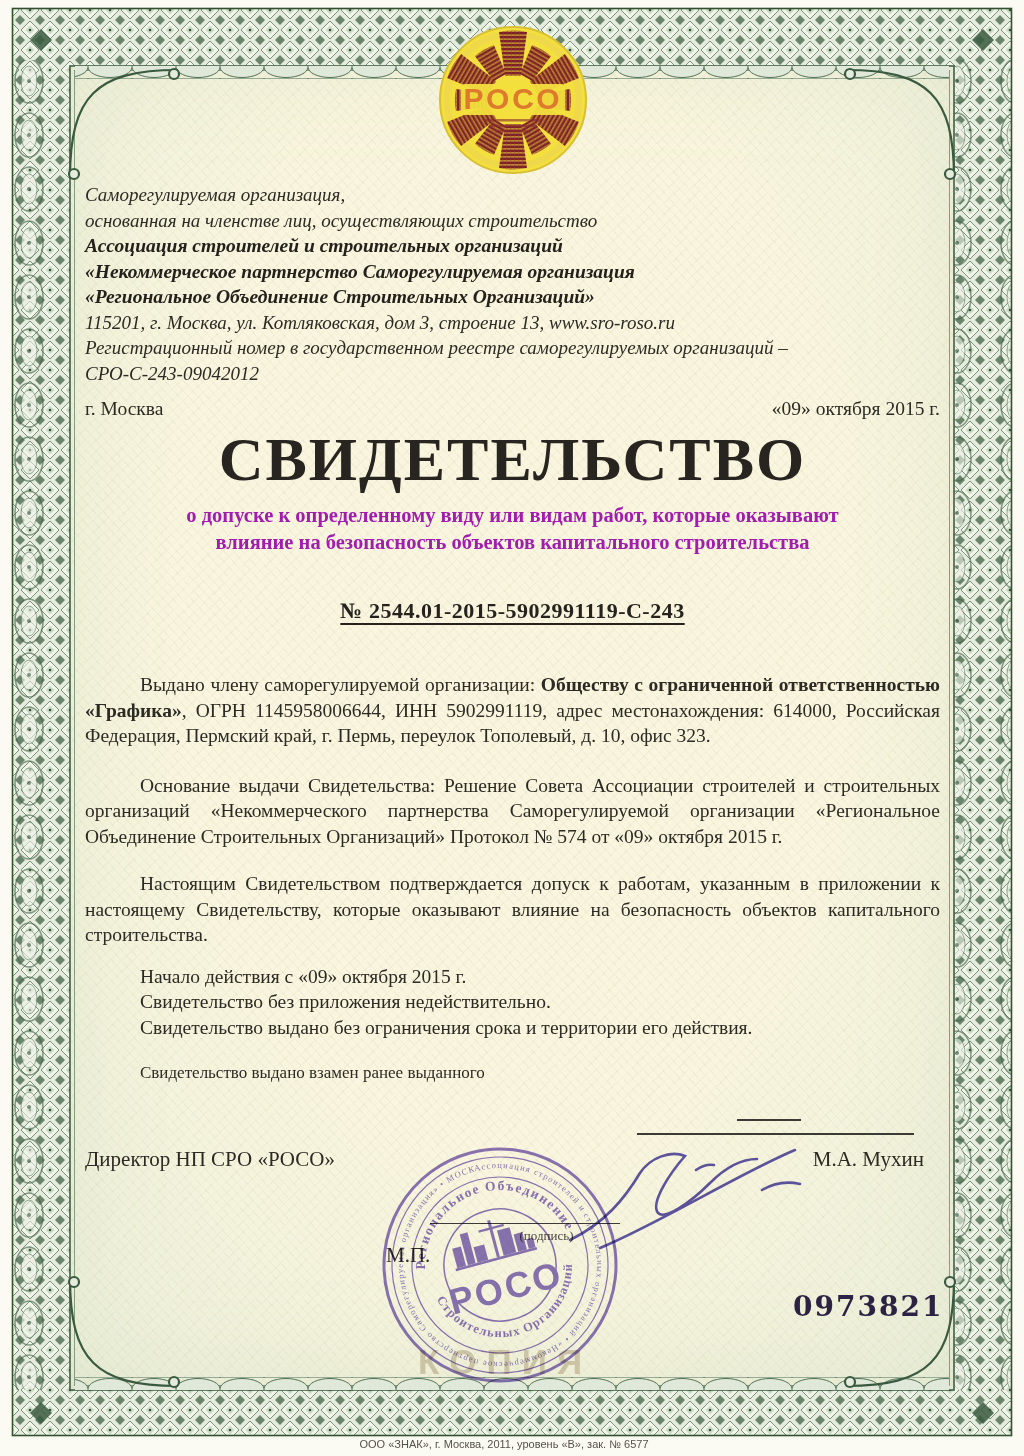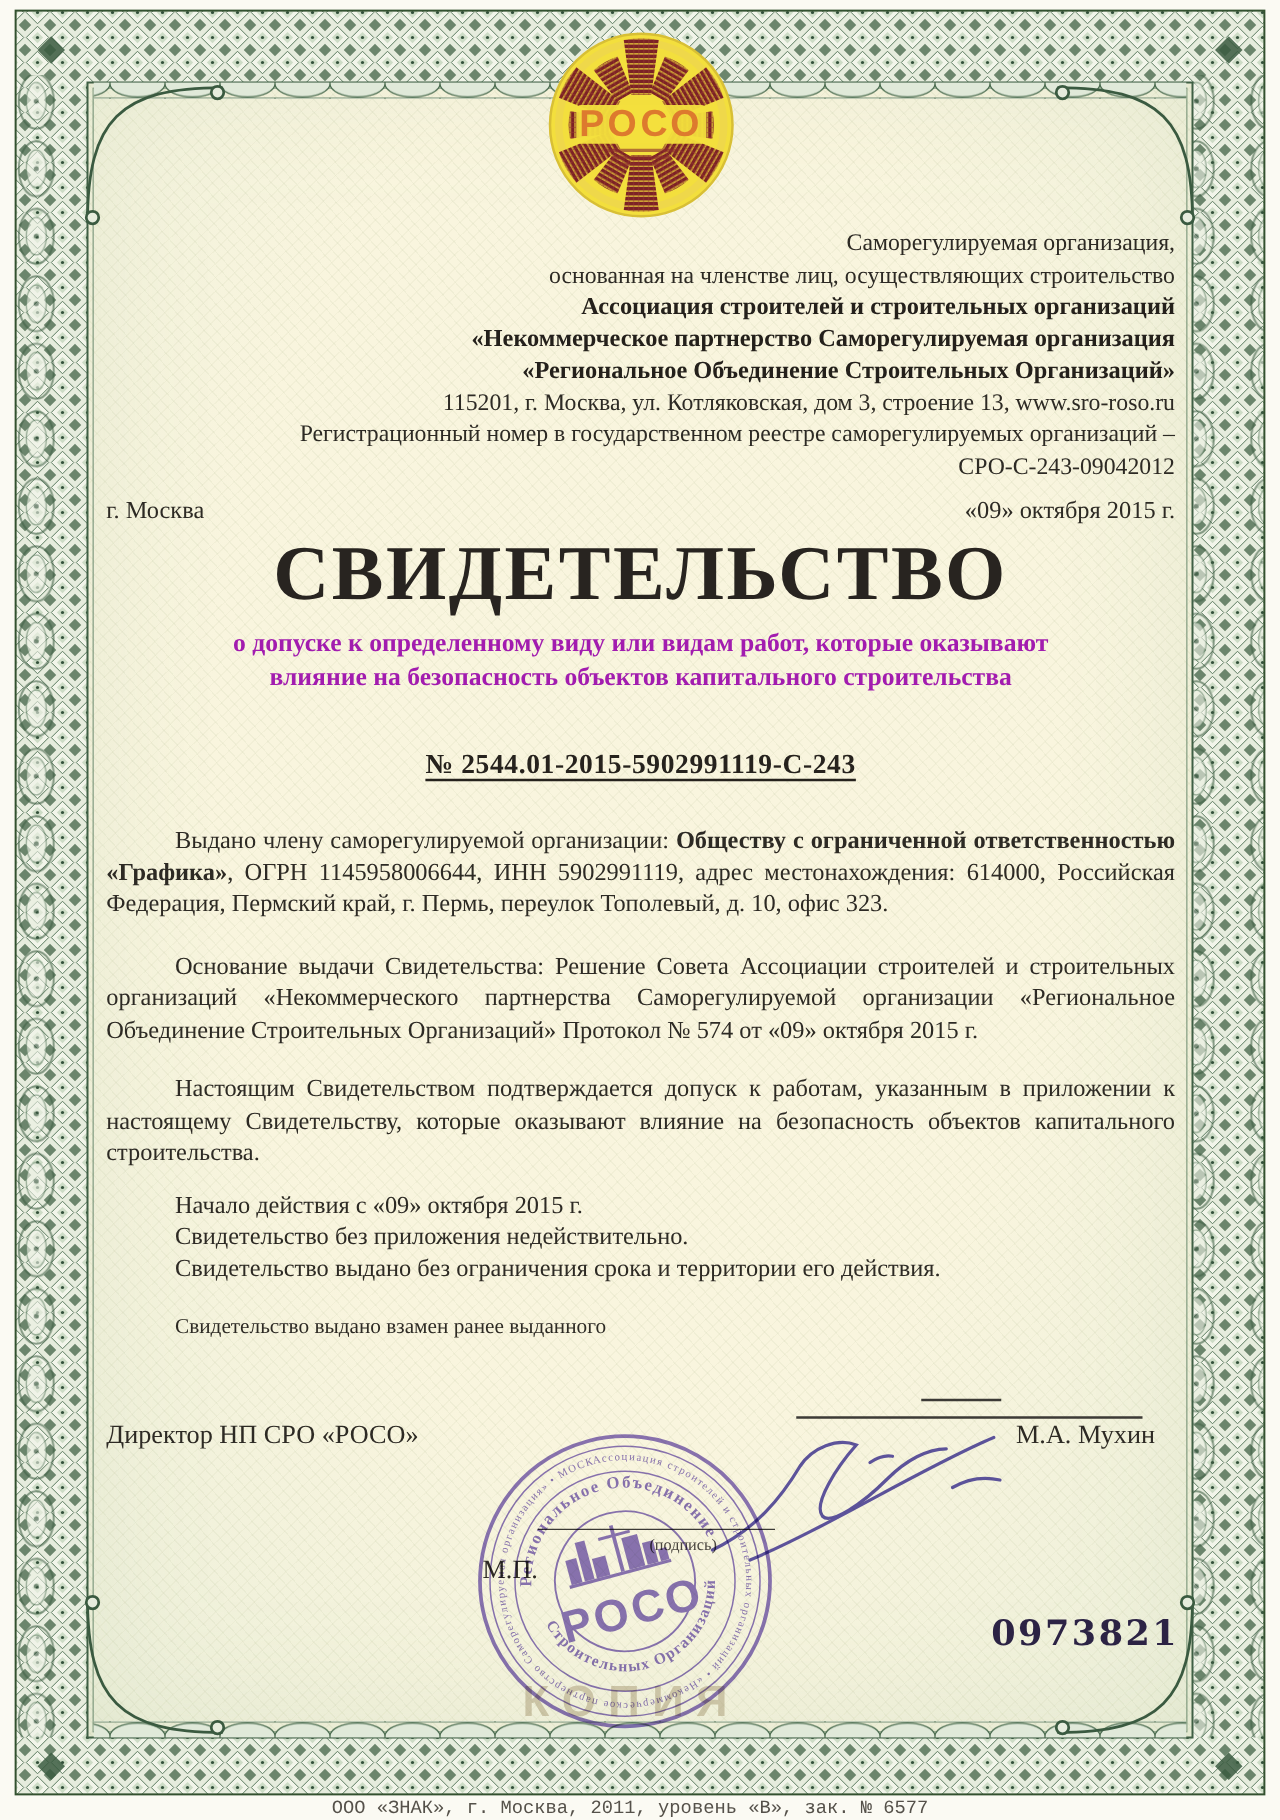--- a/index.html
+++ b/index.html
@@ -7,47 +7,47 @@
         font-family:"Liberation Serif", serif;color:#2d2a24;}
   .paper{position:absolute;left:12px;top:8px;width:1000px;height:1428px;
         background:
           repeating-linear-gradient(48deg, rgba(186,196,158,.14) 0 1px, rgba(0,0,0,0) 1px 7px),
           repeating-linear-gradient(-44deg, rgba(196,200,162,.12) 0 1px, rgba(0,0,0,0) 1px 8px),
           radial-gradient(ellipse at 50% 42%, #f9f5de 48%, #f0f1db 78%, #e9eed9 100%);
         box-shadow: inset 0 0 140px rgba(168,190,150,.35);}
   .border-svg{position:absolute;left:0;top:0;z-index:2;}
   .content{position:absolute;left:85px;top:0;width:855px;z-index:3;}
   .logo{width:150px;height:150px;margin:25px auto 0;}
-  .hdr{margin-top:7px;text-align:right;font-size:19px;line-height:25.5px;}
+  .hdr{margin-top:7px;text-align:left;font-size:19px;line-height:25.5px;font-style:italic;}
   .hdr .b{font-weight:bold;font-size:19.5px;color:#24201b;}
   .meta{display:flex;justify-content:space-between;margin-top:12px;font-size:19.5px;}
   .doc-title{margin-top:4px;text-align:center;font-size:62px;line-height:70px;font-weight:bold;
              letter-spacing:2px;color:#282420;}
   .subtitle{margin-top:8px;text-align:center;font-weight:bold;font-size:20.5px;line-height:27px;color:#a21caf;}
   .number{margin-top:42px;text-align:center;font-weight:bold;font-size:22px;
           text-decoration:underline;text-underline-offset:5px;color:#26221d;letter-spacing:.5px;}
   .para{margin:0;font-size:19.5px;line-height:25.5px;text-align:justify;text-indent:55px;}
-  .p1{margin-top:36px;} .p2{margin-top:24px;} .p3{margin-top:22px;}
+  .p1{margin-top:48px;} .p2{margin-top:24px;} .p3{margin-top:22px;}
   .terms{margin-top:16px;font-size:19.5px;line-height:25.8px;}
   .terms div{padding-left:55px;}
   .replace-row{margin-top:22px;font-size:17px;padding-left:55px;}
   .director-row{margin-top:64px;display:flex;justify-content:space-between;font-size:21px;}
   .director-row .nm{margin-right:16px;}
   .line-abs{position:absolute;z-index:3;border-top:2px solid #3c3a36;}
   .sig-line{position:absolute;left:430px;top:1223px;width:190px;border-top:1.5px solid #3c3a36;z-index:3;}
   .podpis{position:absolute;left:474px;top:1228px;width:145px;text-align:center;font-size:13px;color:#4a463f;z-index:3;}
   .mp{position:absolute;left:386px;top:1243px;font-size:21px;z-index:3;}
   .stamp{position:absolute;left:375px;top:1140px;z-index:5;mix-blend-mode:multiply;opacity:.9;}
   .sign-ink{position:absolute;left:510px;top:1128px;z-index:6;mix-blend-mode:multiply;}
   .serial{position:absolute;left:793px;top:1290px;font-size:28px;font-weight:bold;letter-spacing:2px;
           color:#2c2344;z-index:4;font-family:"DejaVu Serif", serif;}
   .copy-mark{position:absolute;left:418px;top:1342px;font-family:"Liberation Sans", sans-serif;
           font-weight:bold;font-size:35px;letter-spacing:10px;color:#a89a74;opacity:.5;z-index:4;}
   .footer{position:absolute;left:0;top:1438px;width:1008px;text-align:center;z-index:3;
-          font-family:Liberation Mono, monospace;font-size:15px;color:#55514a;}
+          font-family:Liberation Sans, sans-serif;font-size:11px;color:#55514a;}
 </style>
 </head>
 <body>
 
 <div class="page">
   <div class="paper"></div>
 
   <svg class="border-svg" width="1024" height="1456" viewBox="0 0 1024 1456">
     <defs>
       <pattern id="gu" width="20" height="20" patternUnits="userSpaceOnUse">

